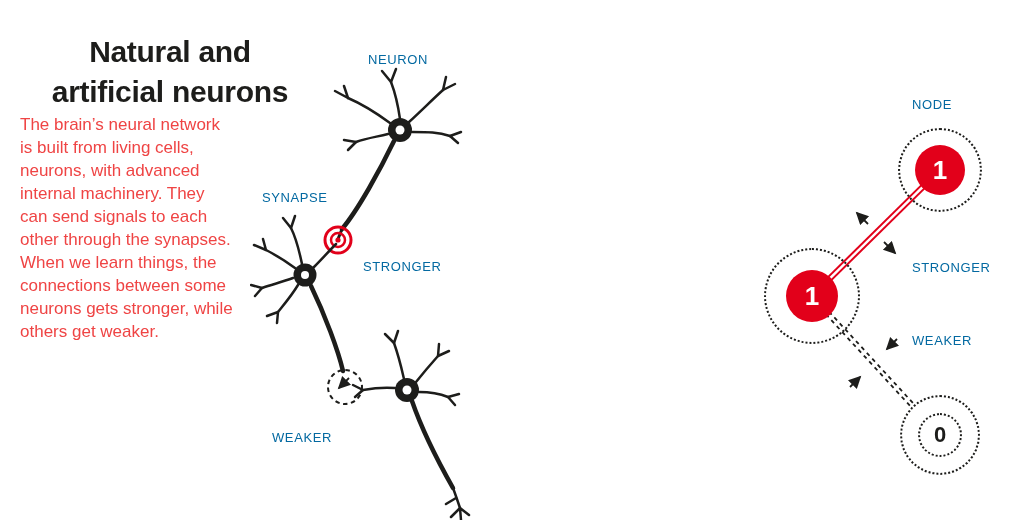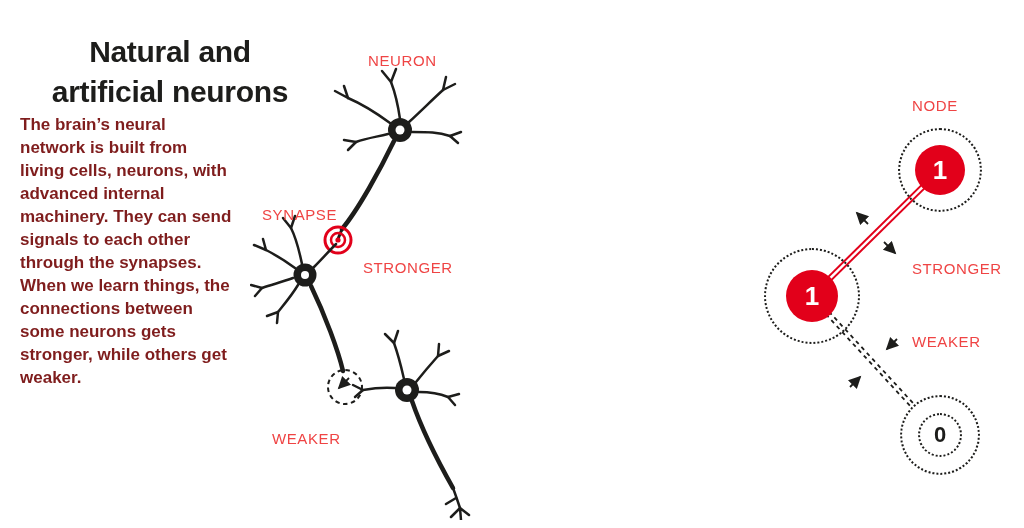--- a/index.html
+++ b/index.html
@@ -2,26 +2,26 @@
 <html><head>
 <meta charset="utf-8">
 <style>
   html,body{margin:0;padding:0;background:#ffffff;}
   body{font-family:"Liberation Sans", sans-serif;color:#1d1d1b;}
   .canvas{position:relative;width:1024px;height:528px;background:#ffffff;overflow:hidden;}
 
   
   .title{position:absolute;left:20px;top:12px;width:300px;font-size:30px;line-height:40px;
          font-weight:700;letter-spacing:-0.3px;color:#1d1d1b;text-align:center;}
-  .para{position:absolute;font-size:17px;line-height:23px;color:#7f1d1d;font-weight:bold;}
+  .para{position:absolute;font-size:17px;line-height:23px;color:#ef4444;}
   .para-natural{left:20px;top:96px;width:215px;}
   .para-artificial{left:563px;top:96px;width:192px;}
 
   
-  .lbl{position:absolute;font-size:15px;letter-spacing:0.6px;color:#ef4444;white-space:nowrap;}
+  .lbl{position:absolute;font-size:13px;letter-spacing:0.6px;color:#0369a1;white-space:nowrap;}
 
   
   .natural-diagram{position:absolute;left:250px;top:40px;width:290px;height:480px;}
   .artificial-diagram{position:absolute;left:760px;top:90px;width:264px;height:430px;}
   .natural-diagram svg,.artificial-diagram svg{position:absolute;left:0;top:0;}
 
   
   .dotted-circle{position:absolute;border:2px dotted #1d1d1b;border-radius:50%;box-sizing:border-box;}
   .red-node{position:absolute;border-radius:50%;background:#e2001a;color:#ffffff;
             display:flex;align-items:center;justify-content:center;
@@ -103,21 +103,21 @@
         <path d="M198,357 l11,-3 M198,357 l7,8"></path>
         <path d="M162,361 C172,390 190,425 203,448" stroke-width="4.5"></path>
         <path d="M203,448 C206,456 208,462 210,468"></path>
         <path d="M210,468 l-9,9 M210,468 l9,7 M210,468 l1,12 M206,458 l-10,6"></path>
         <circle cx="157" cy="350" r="12" fill="#1d1d1b" stroke="none"></circle>
         <circle cx="157" cy="350" r="4.5" fill="#ffffff" stroke="none"></circle>
       </g>
     </svg>
 
     <div class="lbl" style="left:118px;top:12px;">NEURON</div>
-    <div class="lbl" style="left:12px;top:166px;">SYNAPSE</div>
+    <div class="lbl" style="left:12px;top:150px;">SYNAPSE</div>
     <div class="lbl" style="left:113px;top:219px;">STRONGER</div>
     <div class="lbl" style="left:22px;top:390px;">WEAKER</div>
   </div>
 
 
   <div class="artificial-diagram">
     <svg width="264" height="430" viewBox="0 0 264 430">
       <defs>
         <marker id="arrA" markerWidth="9" markerHeight="9" refX="6" refY="3.5" orient="auto">
           <path d="M0,0 L7,3.5 L0,7 Z" fill="#1d1d1b"></path>

